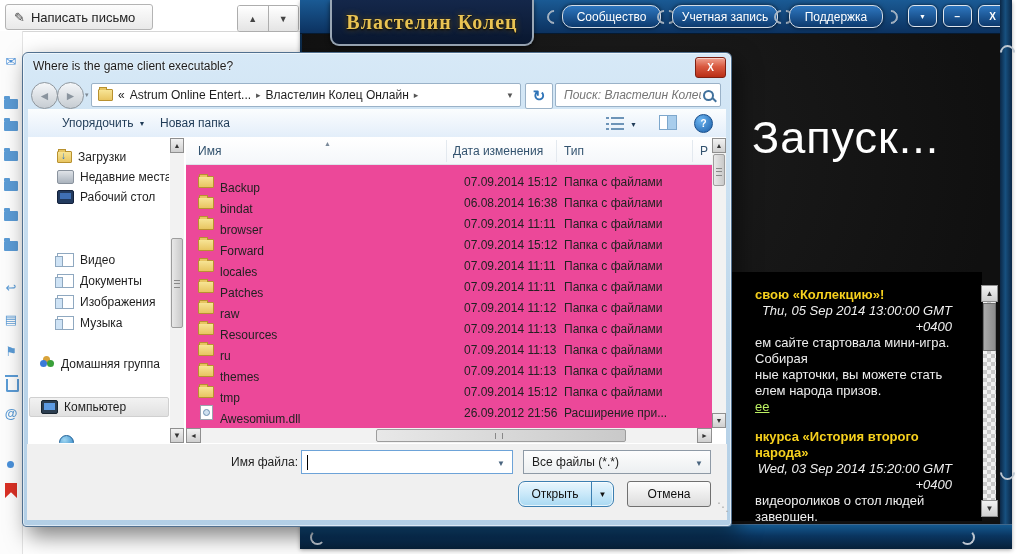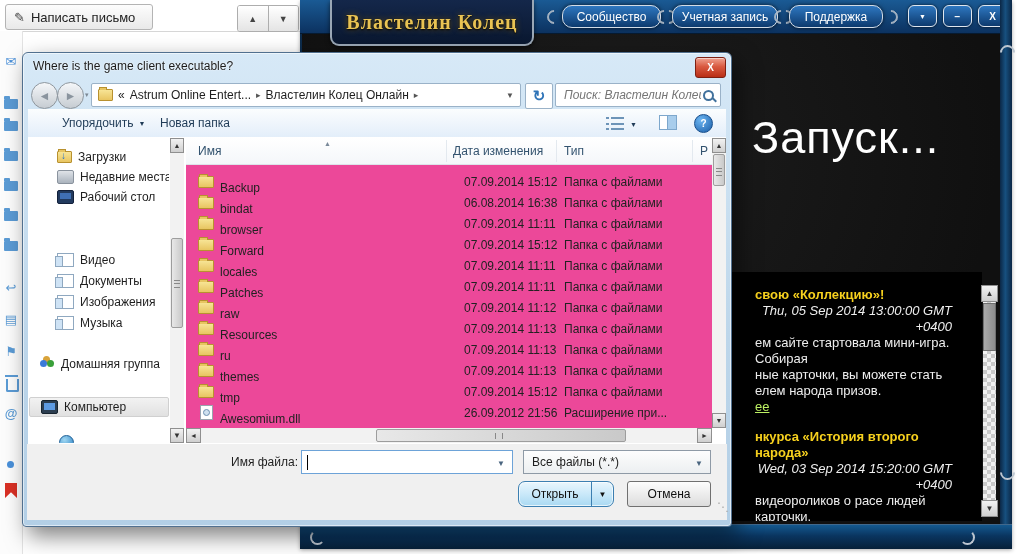--- a/index.html
+++ b/index.html
@@ -192,21 +192,21 @@
       <div class="abs status-text" style="left:450px;top:79px">Запуск...</div>
       <div class="abs news" style="left:418px;top:239px">
         <div class="news-title">свою «Коллекцию»!</div>
         <div class="news-date">Thu, 05 Sep 2014 13:00:00 GMT +0400</div>
         <div>ем сайте стартовала мини-игра. Собирая</div>
         <div>ные карточки, вы можете стать</div>
         <div>елем народа призов.</div>
         <div><span class="news-link">ее</span></div>
         <div class="news-title" style="margin-top:14px">нкурса «История второго народа»</div>
         <div class="news-date">Wed, 03 Sep 2014 15:20:00 GMT +0400</div>
-        <div>видеороликов о расе людей карточки,</div>
+        <div>видеороликов о стол людей завершен,</div>
 
       </div>
       <div class="abs news-sb" style="left:679px;top:252px">
         <div class="sb-btn abs" style="left:0;top:0">▲</div>
         <div class="abs checker" style="left:2px;top:17px;width:13px;height:198px"></div>
         <div class="abs" style="left:2px;top:18px;width:13px;height:48px;background:linear-gradient(90deg,#a9a9a9,#8d8d8d);border:1px solid #6f6f6f;box-sizing:border-box"></div>
         <div class="sb-btn abs" style="left:0;top:215px">▼</div>
       </div>
     </div>
     <div class="abs l-topbar">

